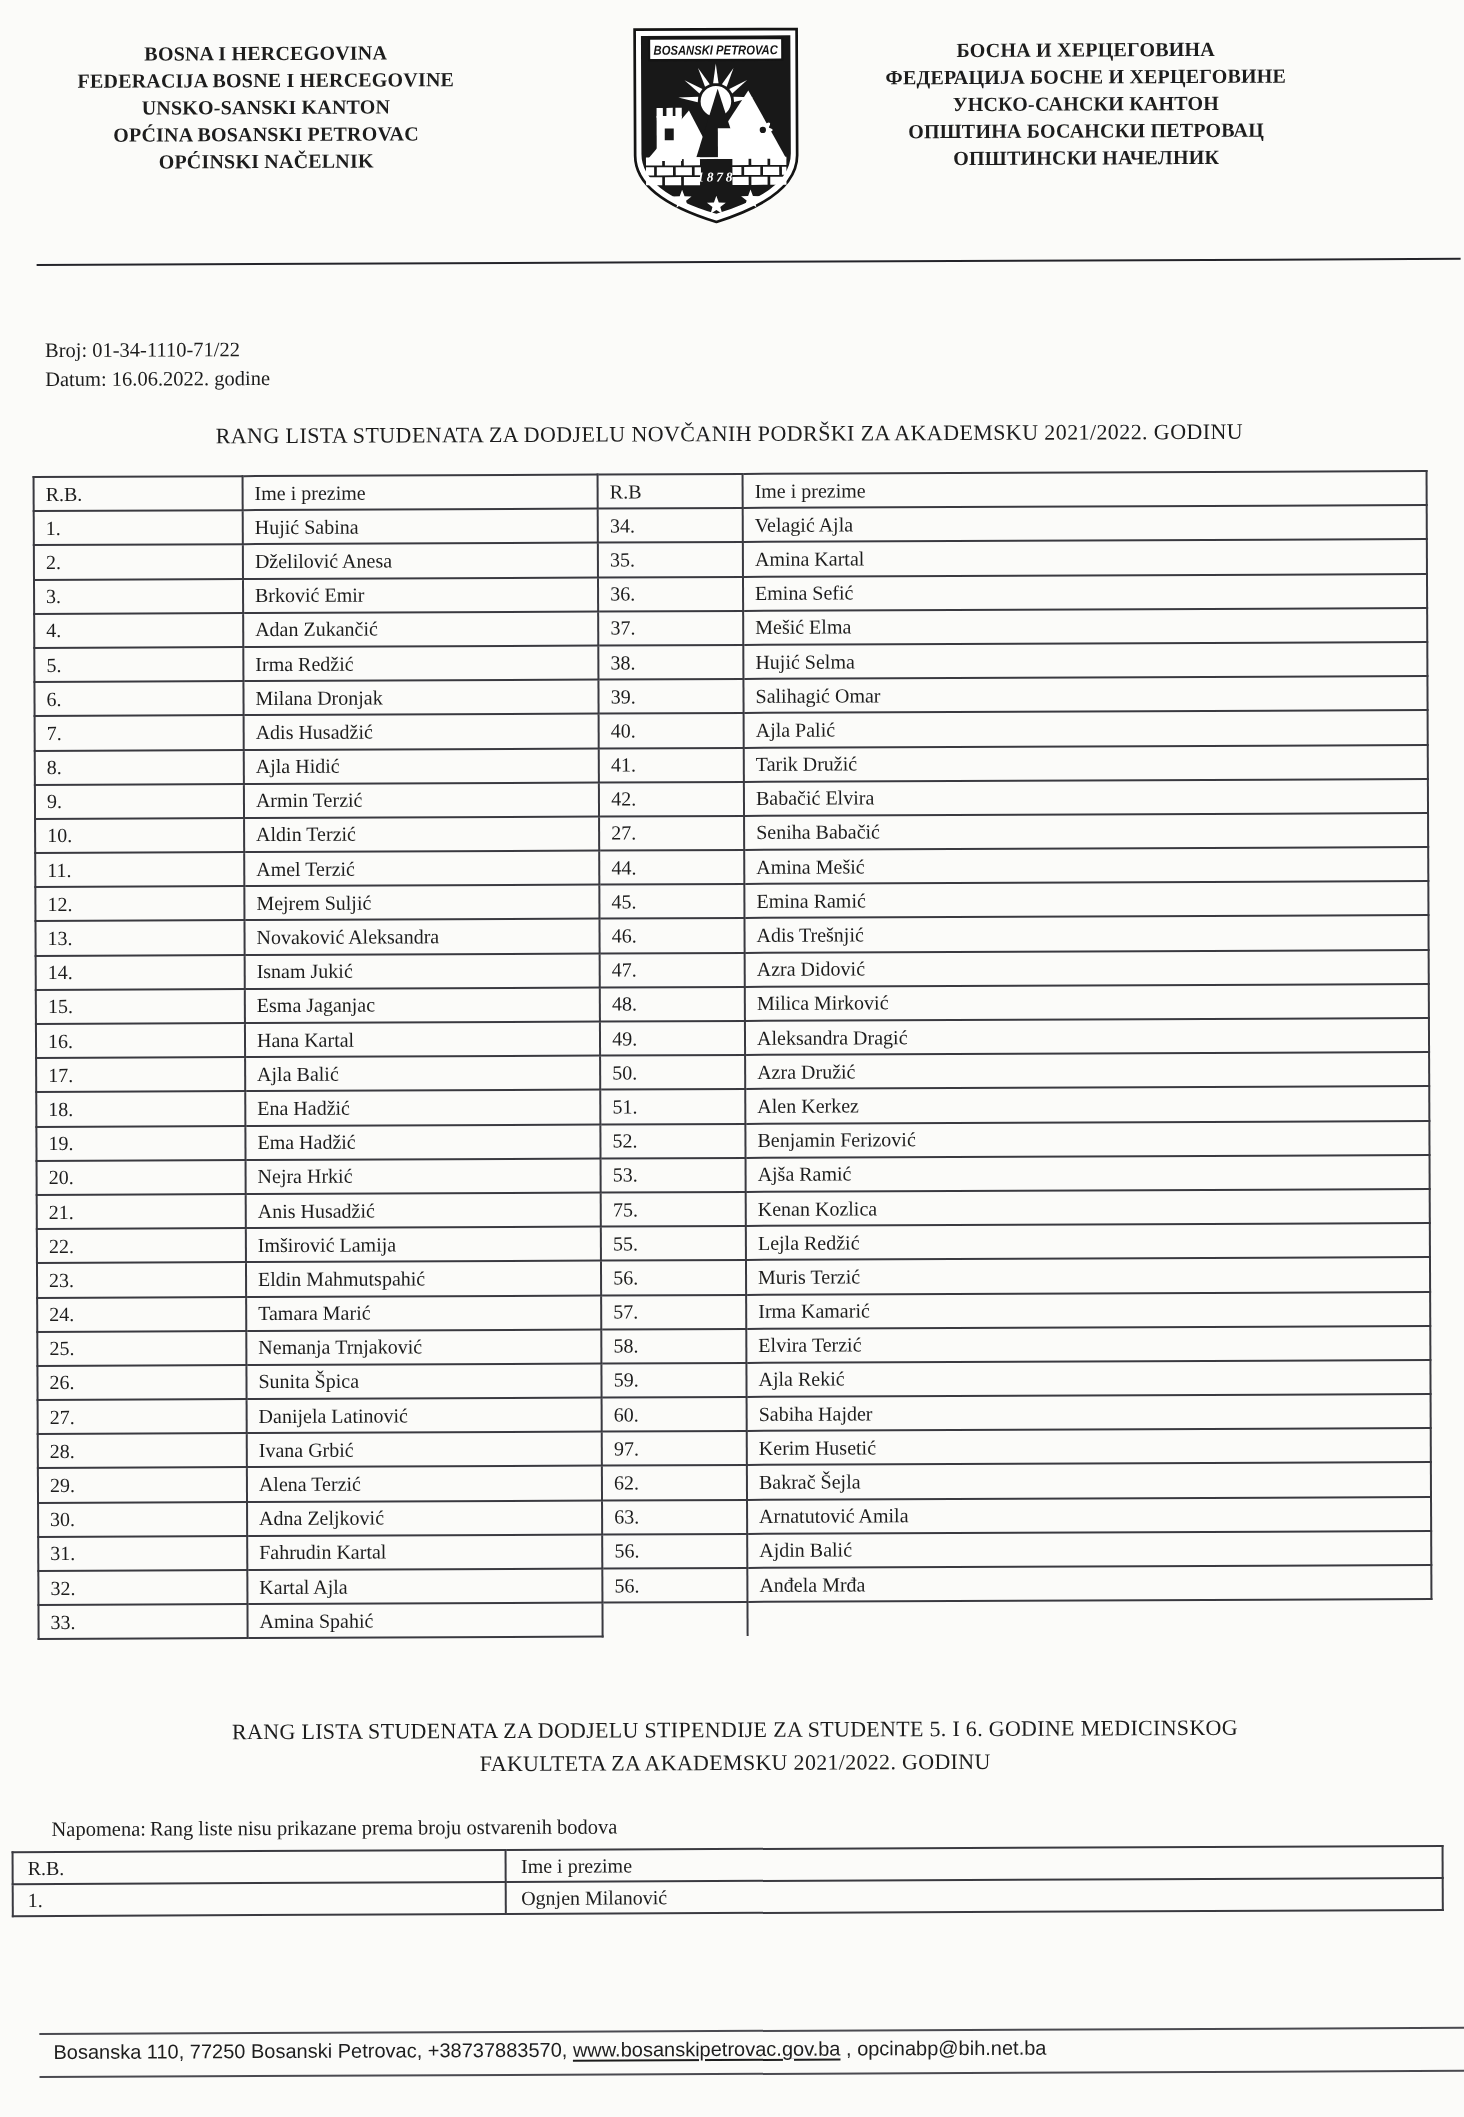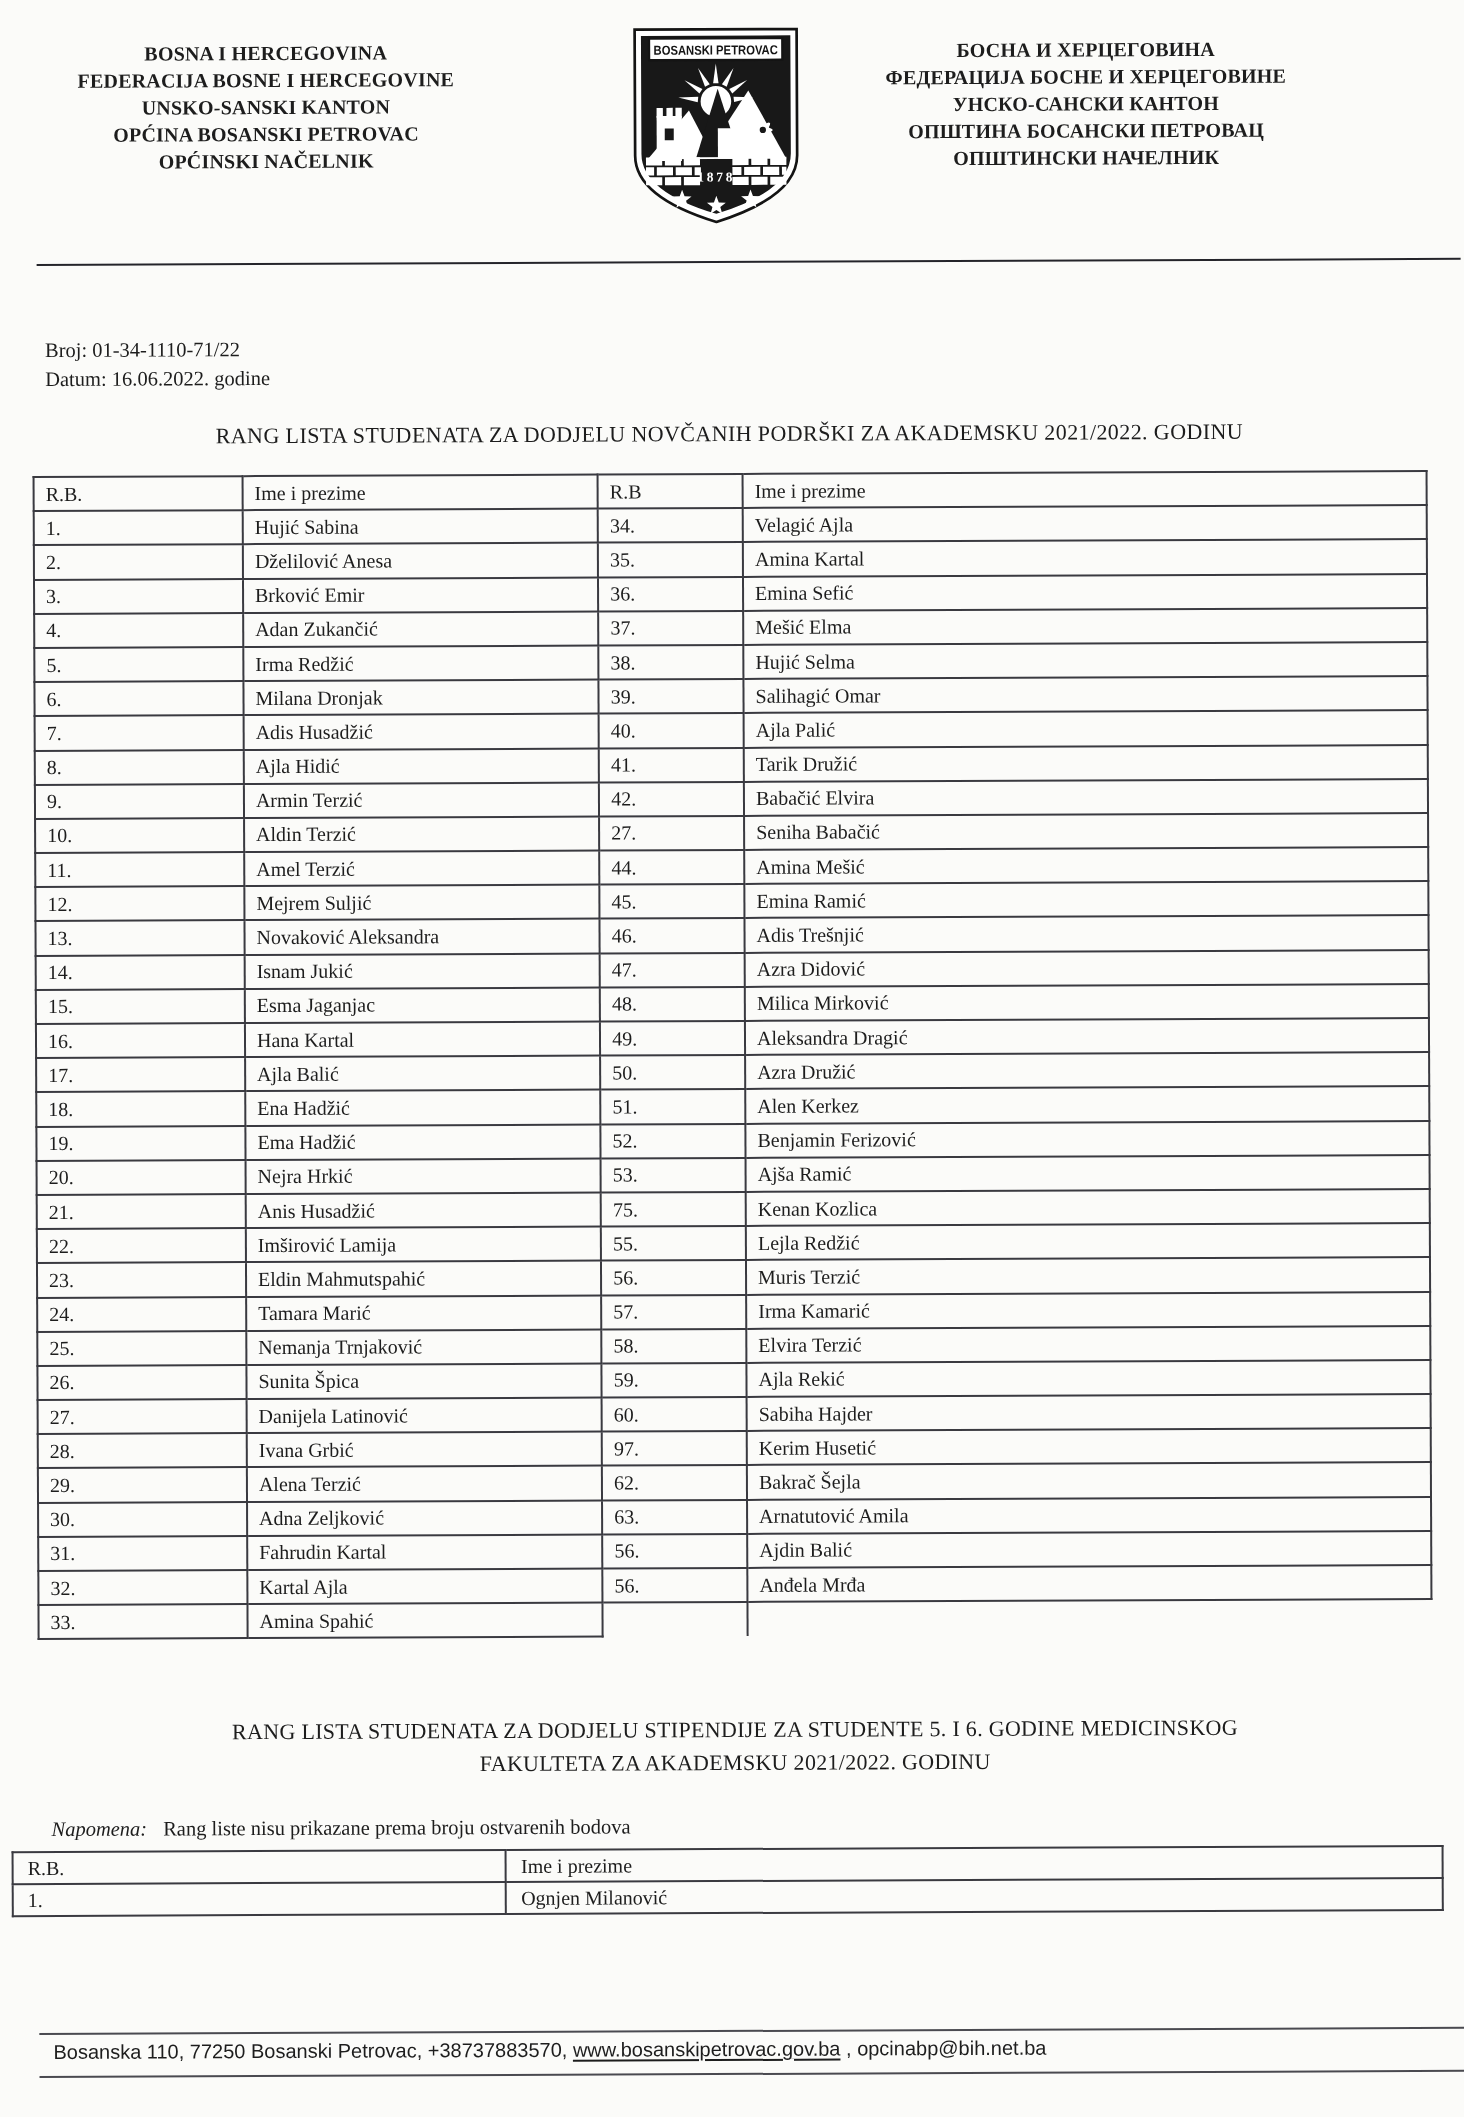--- a/index.html
+++ b/index.html
@@ -6,21 +6,21 @@
   body{
     width:1464px;height:2117px;overflow:hidden;
     background:#fbfbf9;color:#1d1d1d;
     font-family:"Liberation Serif","DejaVu Serif",serif;
   }
   .content{transform:rotate(-0.25deg);transform-origin:50% 50%;}
   
   .doc-header{display:flex;align-items:flex-start;padding:22px 30px 0 60px;}
   .hdr-block{font-weight:bold;font-size:20px;line-height:27px;text-align:center;padding-top:16px;letter-spacing:.2px;}
   .hdr-left{width:420px;}
-  .emblem{width:180px;margin:0 0 0 150px;flex:0 0 auto;}
+  .emblem{width:180px;margin:0 0 0 150px;flex:0 0 auto;font-style:italic;}
   .hdr-right{width:500px;margin-left:30px;}
   .header-rule{border-top:2.5px solid #24242a;margin:26px 0 0 40px;height:0;}
   
   .ref{margin:70px 0 0 48px;font-size:20.5px;line-height:29px;}
   
   .title1{margin:30px 20px 0 20px;font-size:22px;font-weight:normal;text-align:center;letter-spacing:.4px;}
   .title2{margin:76px 20px 0 20px;font-size:22px;font-weight:normal;text-align:center;line-height:33px;letter-spacing:.3px;}
   
   table{border-collapse:collapse;}
   .main-table{margin:26px 34px 0 35px;width:1395px;table-layout:fixed;}
@@ -28,21 +28,21 @@
     border:2px solid #3a3a40;font-size:20px;font-weight:normal;
     text-align:left;height:32.2px;padding:0 4px 0 11px;overflow:hidden;white-space:nowrap;
   }
   .main-table col.c-rb1{width:15%;}
   .main-table col.c-nm1{width:25.5%;}
   .main-table col.c-rb2{width:10.4%;}
   .main-table col.c-nm2{width:49.1%;}
   td.empty-cell,th.empty-cell{border-top:none;border-right:none;border-bottom:none;background:transparent;}
   
   .note{margin:36px 0 0 48px;font-size:20.5px;}
-  .note-label{margin-right:16px;font-style:italic;}
+  .note-label{margin-right:4px;}
   .small-table{margin:10px 24px 0 8px;width:1432px;table-layout:fixed;}
   .small-table th,.small-table td{
     border:2px solid #3a3a40;font-size:20px;font-weight:normal;
     text-align:left;height:30px;padding:0 4px 0 14px;
   }
   .small-table col.s-rb{width:34.5%;}
   .small-table col.s-nm{width:65.5%;}
   
   .doc-footer{
     margin:116px 0 0 35px;border-top:2px solid #4a4a50;border-bottom:2px solid #4a4a50;

